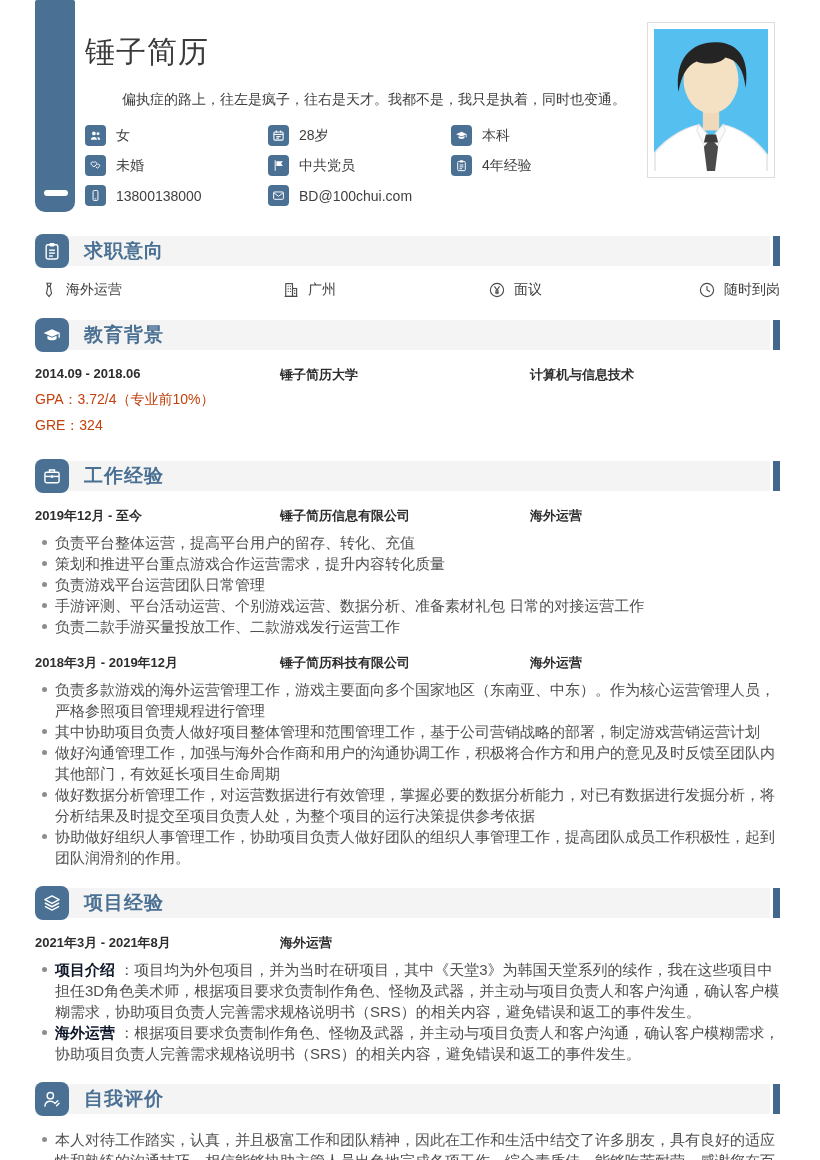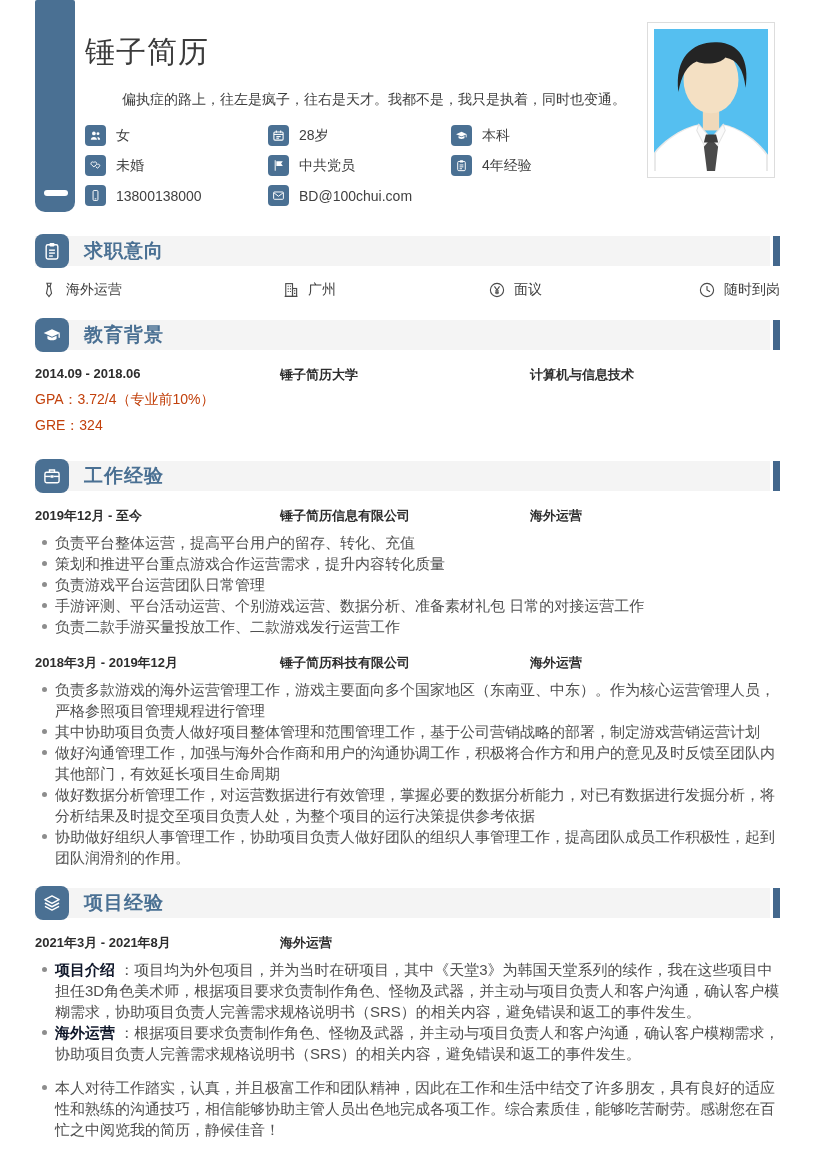--- a/index.html
+++ b/index.html
@@ -314,19 +314,31 @@
       <div class="row3">
         <span>2021年3月 - 2021年8月</span>
         <span>海外运营</span>
       </div>
       <ul class="bullets">
         <li><span class="blead">项目介绍</span><span> ：项目均为外包项目，并为当时在研项目，其中《天堂3》为韩国天堂系列的续作，我在这些项目中担任3D角色美术师，根据项目要求负责制作角色、怪物及武器，并主动与项目负责人和客户沟通，确认客户模糊需求，协助项目负责人完善需求规格说明书（SRS）的相关内容，避免错误和返工的事件发生。</span></li>
         <li><span class="blead">海外运营</span><span> ：根据项目要求负责制作角色、怪物及武器，并主动与项目负责人和客户沟通，确认客户模糊需求，协助项目负责人完善需求规格说明书（SRS）的相关内容，避免错误和返工的事件发生。</span></li>
       </ul>
     </div>
 
+    <div class="sec-header" style="margin-top:18px;">
+      <div class="sec-bar"></div>
+      <div class="sec-icon">
+        <svg viewBox="0 0 24 24" fill="none" stroke="#fff" stroke-width="1.7" stroke-linecap="round">
+            <circle cx="10" cy="8" r="3.8"></circle>
+            <path d="M3.5 20.5c.4-3.8 3.2-5.8 6.5-5.8 1.9 0 3.6.6 4.8 1.8"></path>
+            <path d="M15.5 17.5l3.5-3.5M17.5 20l3-3"></path>
+          </svg>
+      </div>
+      <div class="sec-title">自我评价</div>
+      <div class="sec-rightbar"></div>
+    </div>
 
     <ul class="bullets" style="margin-top:13px;">
       <li>本人对待工作踏实，认真，并且极富工作和团队精神，因此在工作和生活中结交了许多朋友，具有良好的适应性和熟练的沟通技巧，相信能够协助主管人员出色地完成各项工作。综合素质佳，能够吃苦耐劳。感谢您在百忙之中阅览我的简历，静候佳音！</li>
     </ul>
 
   </div>
 </div>
 
 </body></html>

